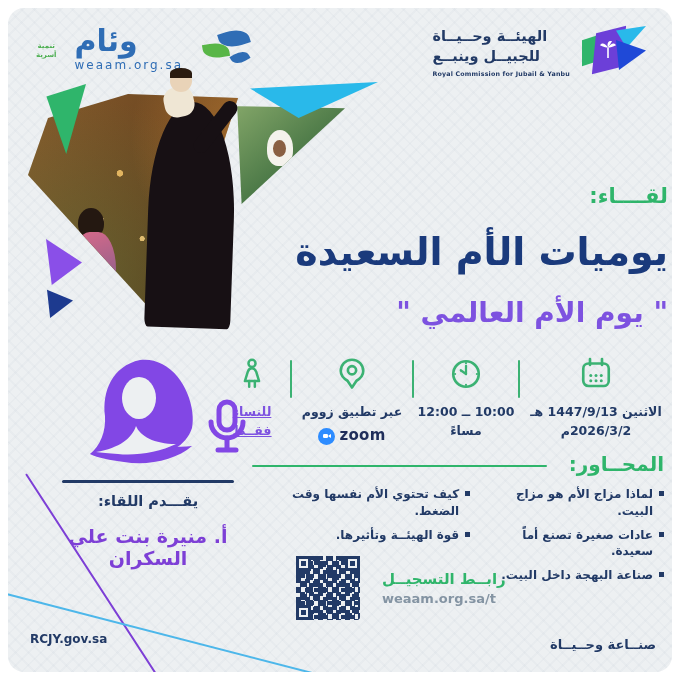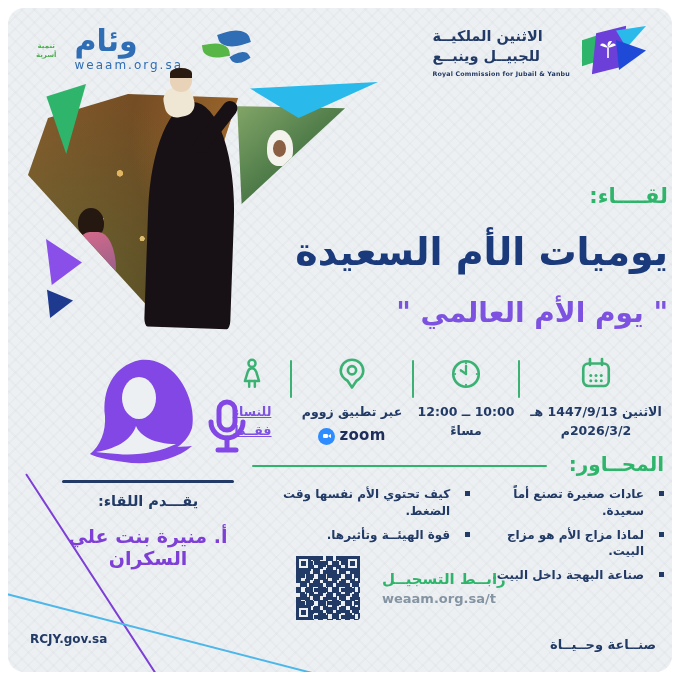--- a/index.html
+++ b/index.html
@@ -97,21 +97,21 @@
 
   
   .topics{position:absolute;left:244px;right:8px;top:444px;}
   .t-head{display:flex;direction:rtl;align-items:center;gap:22px;}
   .t-title{color:#2fb56b;font-size:20px;font-weight:800;white-space:nowrap;}
   .t-line{flex:1;height:2.5px;background:#2fb56b;border-radius:2px;margin-top:4px;}
   .t-cols{display:flex;direction:rtl;margin-top:10px;gap:8px;}
   .t-col{display:flex;flex-direction:column;gap:7px;}
   .t-col.c1{width:46%;}
   .t-col.c2{width:54%;}
-  .t-item{display:flex;direction:rtl;align-items:flex-start;gap:15px;color:#223a66;font-size:12px;font-weight:700;text-align:right;line-height:1.4;}
+  .t-item{display:flex;direction:rtl;align-items:flex-start;gap:6px;color:#223a66;font-size:12px;font-weight:700;text-align:right;line-height:1.4;}
   .t-item .sq{flex:0 0 auto;width:5px;height:5px;background:#223a66;margin-top:5px;}
 
   
   .presenter{position:absolute;left:28px;top:346px;width:224px;text-align:center;}
   .p-art{position:relative;width:224px;height:118px;}
   .p-line{width:172px;height:2.5px;background:#223a66;margin:8px auto 0 auto;border-radius:2px;}
   .p-label{color:#223a66;font-size:14.5px;font-weight:800;margin-top:10px;direction:rtl;}
   .p-name{color:#7d3fd6;font-size:19px;font-weight:800;margin-top:16px;direction:rtl;}
 
   
@@ -153,21 +153,21 @@
       </div>
       <div class="leaves">
         <div class="leaf b1"></div>
         <div class="leaf g1"></div>
         <div class="leaf b2"></div>
       </div>
     </div>
 
     <div class="rcjy">
       <div class="txt">
-        <div class="ar">الاثنين الملكيــة</div>
+        <div class="ar">الهيئــة وحــيــاة</div>
         <div class="ar">للجبيــل وينبــع</div>
         <div class="en">Royal Commission for Jubail &amp; Yanbu</div>
       </div>
       <div class="mark">
         <div class="shape m-green"></div>
         <div class="shape m-purple"></div>
         <div class="shape m-cyan"></div>
         <div class="shape m-blue"></div>
         <svg class="palm" width="16" height="20" viewBox="0 0 20 24">
           <path d="M10 22 L10 9" stroke="#ffffff" stroke-width="2" fill="none"></path>
@@ -274,25 +274,25 @@
 
     <div class="topics">
       <div class="t-head">
         <div class="t-title">المحــاور:</div>
         <div class="t-line"></div>
       </div>
       <div class="t-cols">
         <div class="t-col c1">
           <div class="t-item">
               <span class="sq"></span>
+              <span>لماذا مزاج الأم هو مزاج البيت.</span>
+            </div>
+          <div class="t-item">
+              <span class="sq"></span>
               <span>عادات صغيرة تصنع أماً سعيدة.</span>
-            </div>
-          <div class="t-item">
-              <span class="sq"></span>
-              <span>لماذا مزاج الأم هو مزاج البيت.</span>
             </div>
           <div class="t-item">
               <span class="sq"></span>
               <span>صناعة البهجة داخل البيت.</span>
             </div>
         </div>
         <div class="t-col c2">
           <div class="t-item">
               <span class="sq"></span>
               <span>كيف تحتوي الأم نفسها وقت الضغط.</span>

